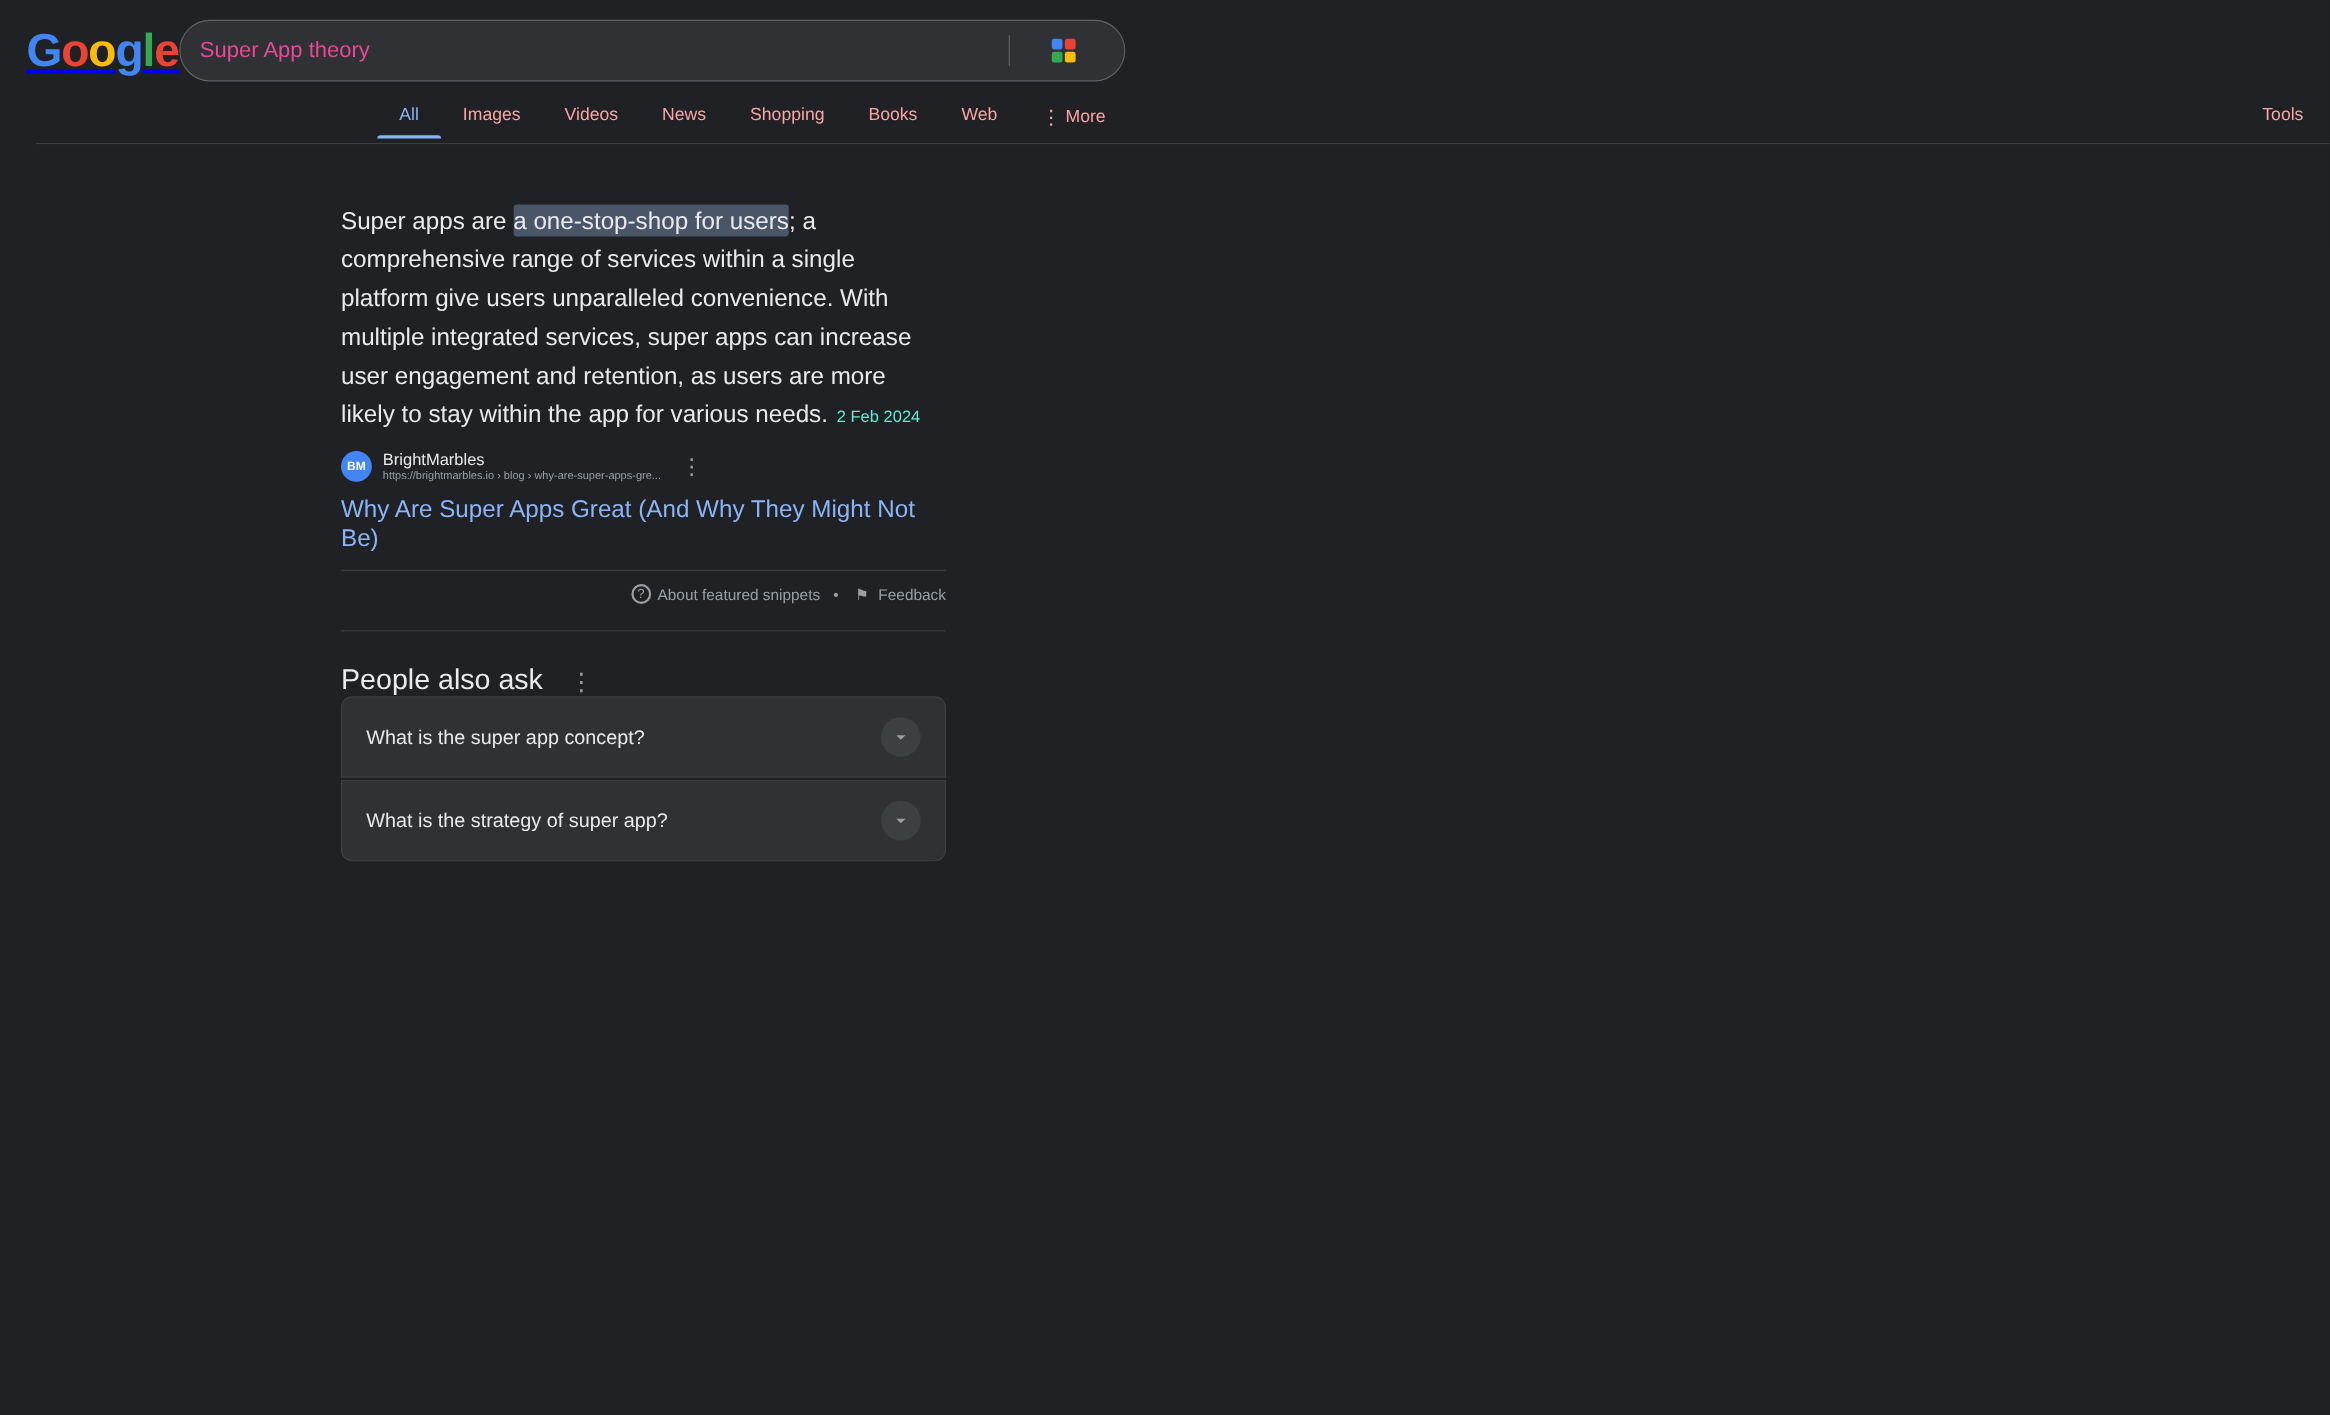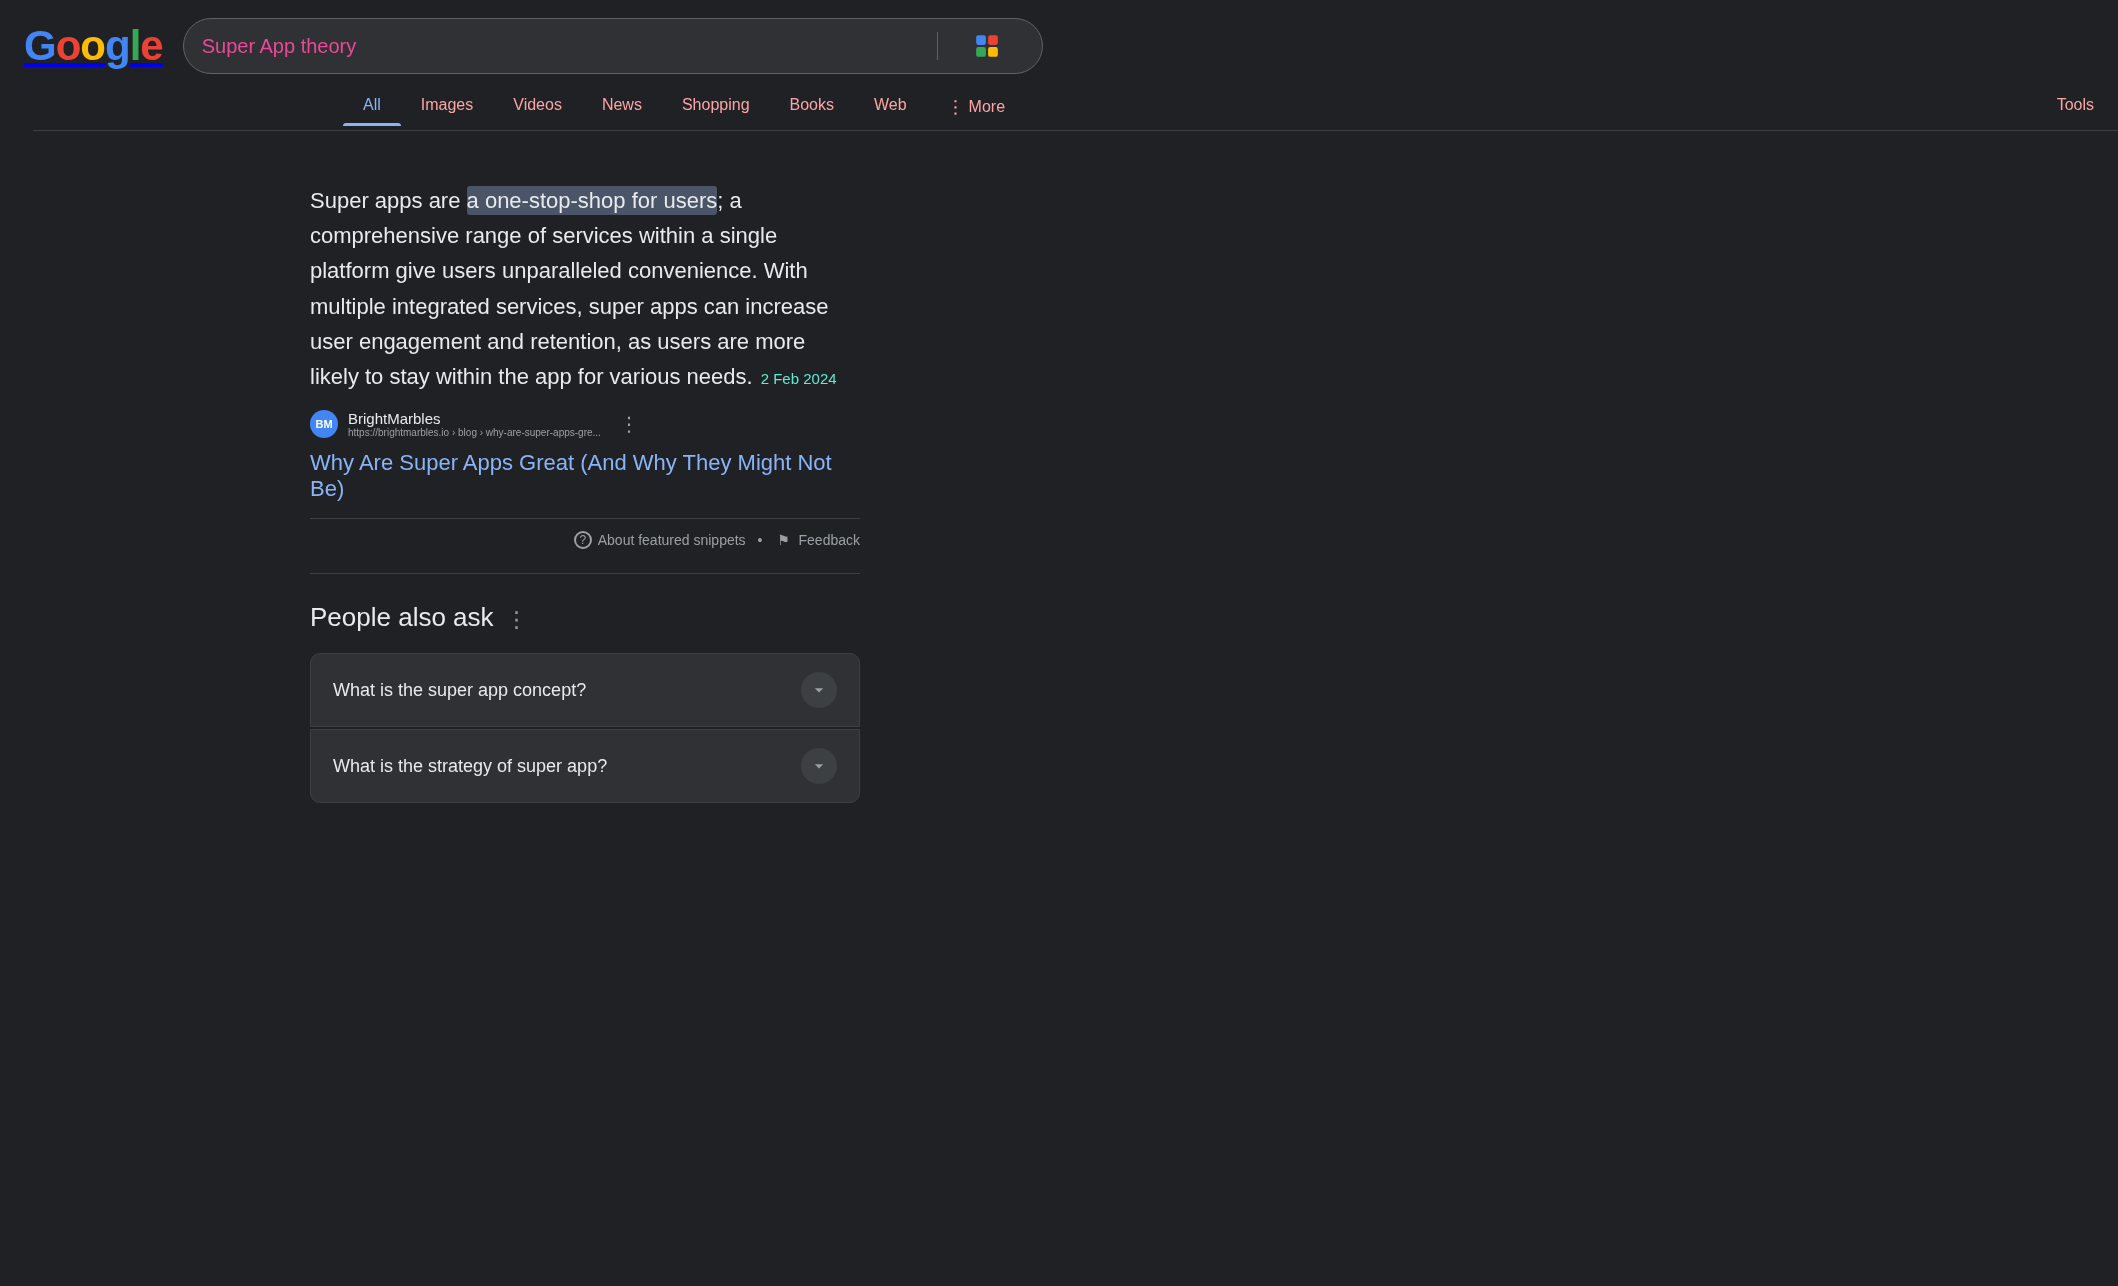--- a/index.html
+++ b/index.html
@@ -7,21 +7,20 @@
       background-color: #202124;
       color: #e8eaed;
       font-family: Arial, sans-serif;
       min-height: 100vh;
     }
     
     .header {
       display: flex;
       align-items: center;
       padding: 18px 24px 0 24px;
-      gap: 20px;
     }
     .google-logo {
       font-size: 42px;
       font-weight: 700;
       letter-spacing: -1px;
       white-space: nowrap;
       flex-shrink: 0;
     }
     .logo-g { color: #4285f4; }
     .logo-o1 { color: #ea4335; }
@@ -197,22 +196,21 @@
       cursor: pointer;
     }
     .dot-separator { color: #9aa0a6; }
     
     .paa-section {
       padding: 28px 0;
     }
     .paa-header {
       display: flex;
       align-items: flex-end;
-      gap: 12px;
-      margin-bottom: 20px;
+      gap: 24px;
     }
     .paa-title {
       font-size: 26px;
       color: #e8eaed;
       font-weight: 400;
     }
     .paa-more-btn {
       background: none;
       border: none;
       color: #9aa0a6;

